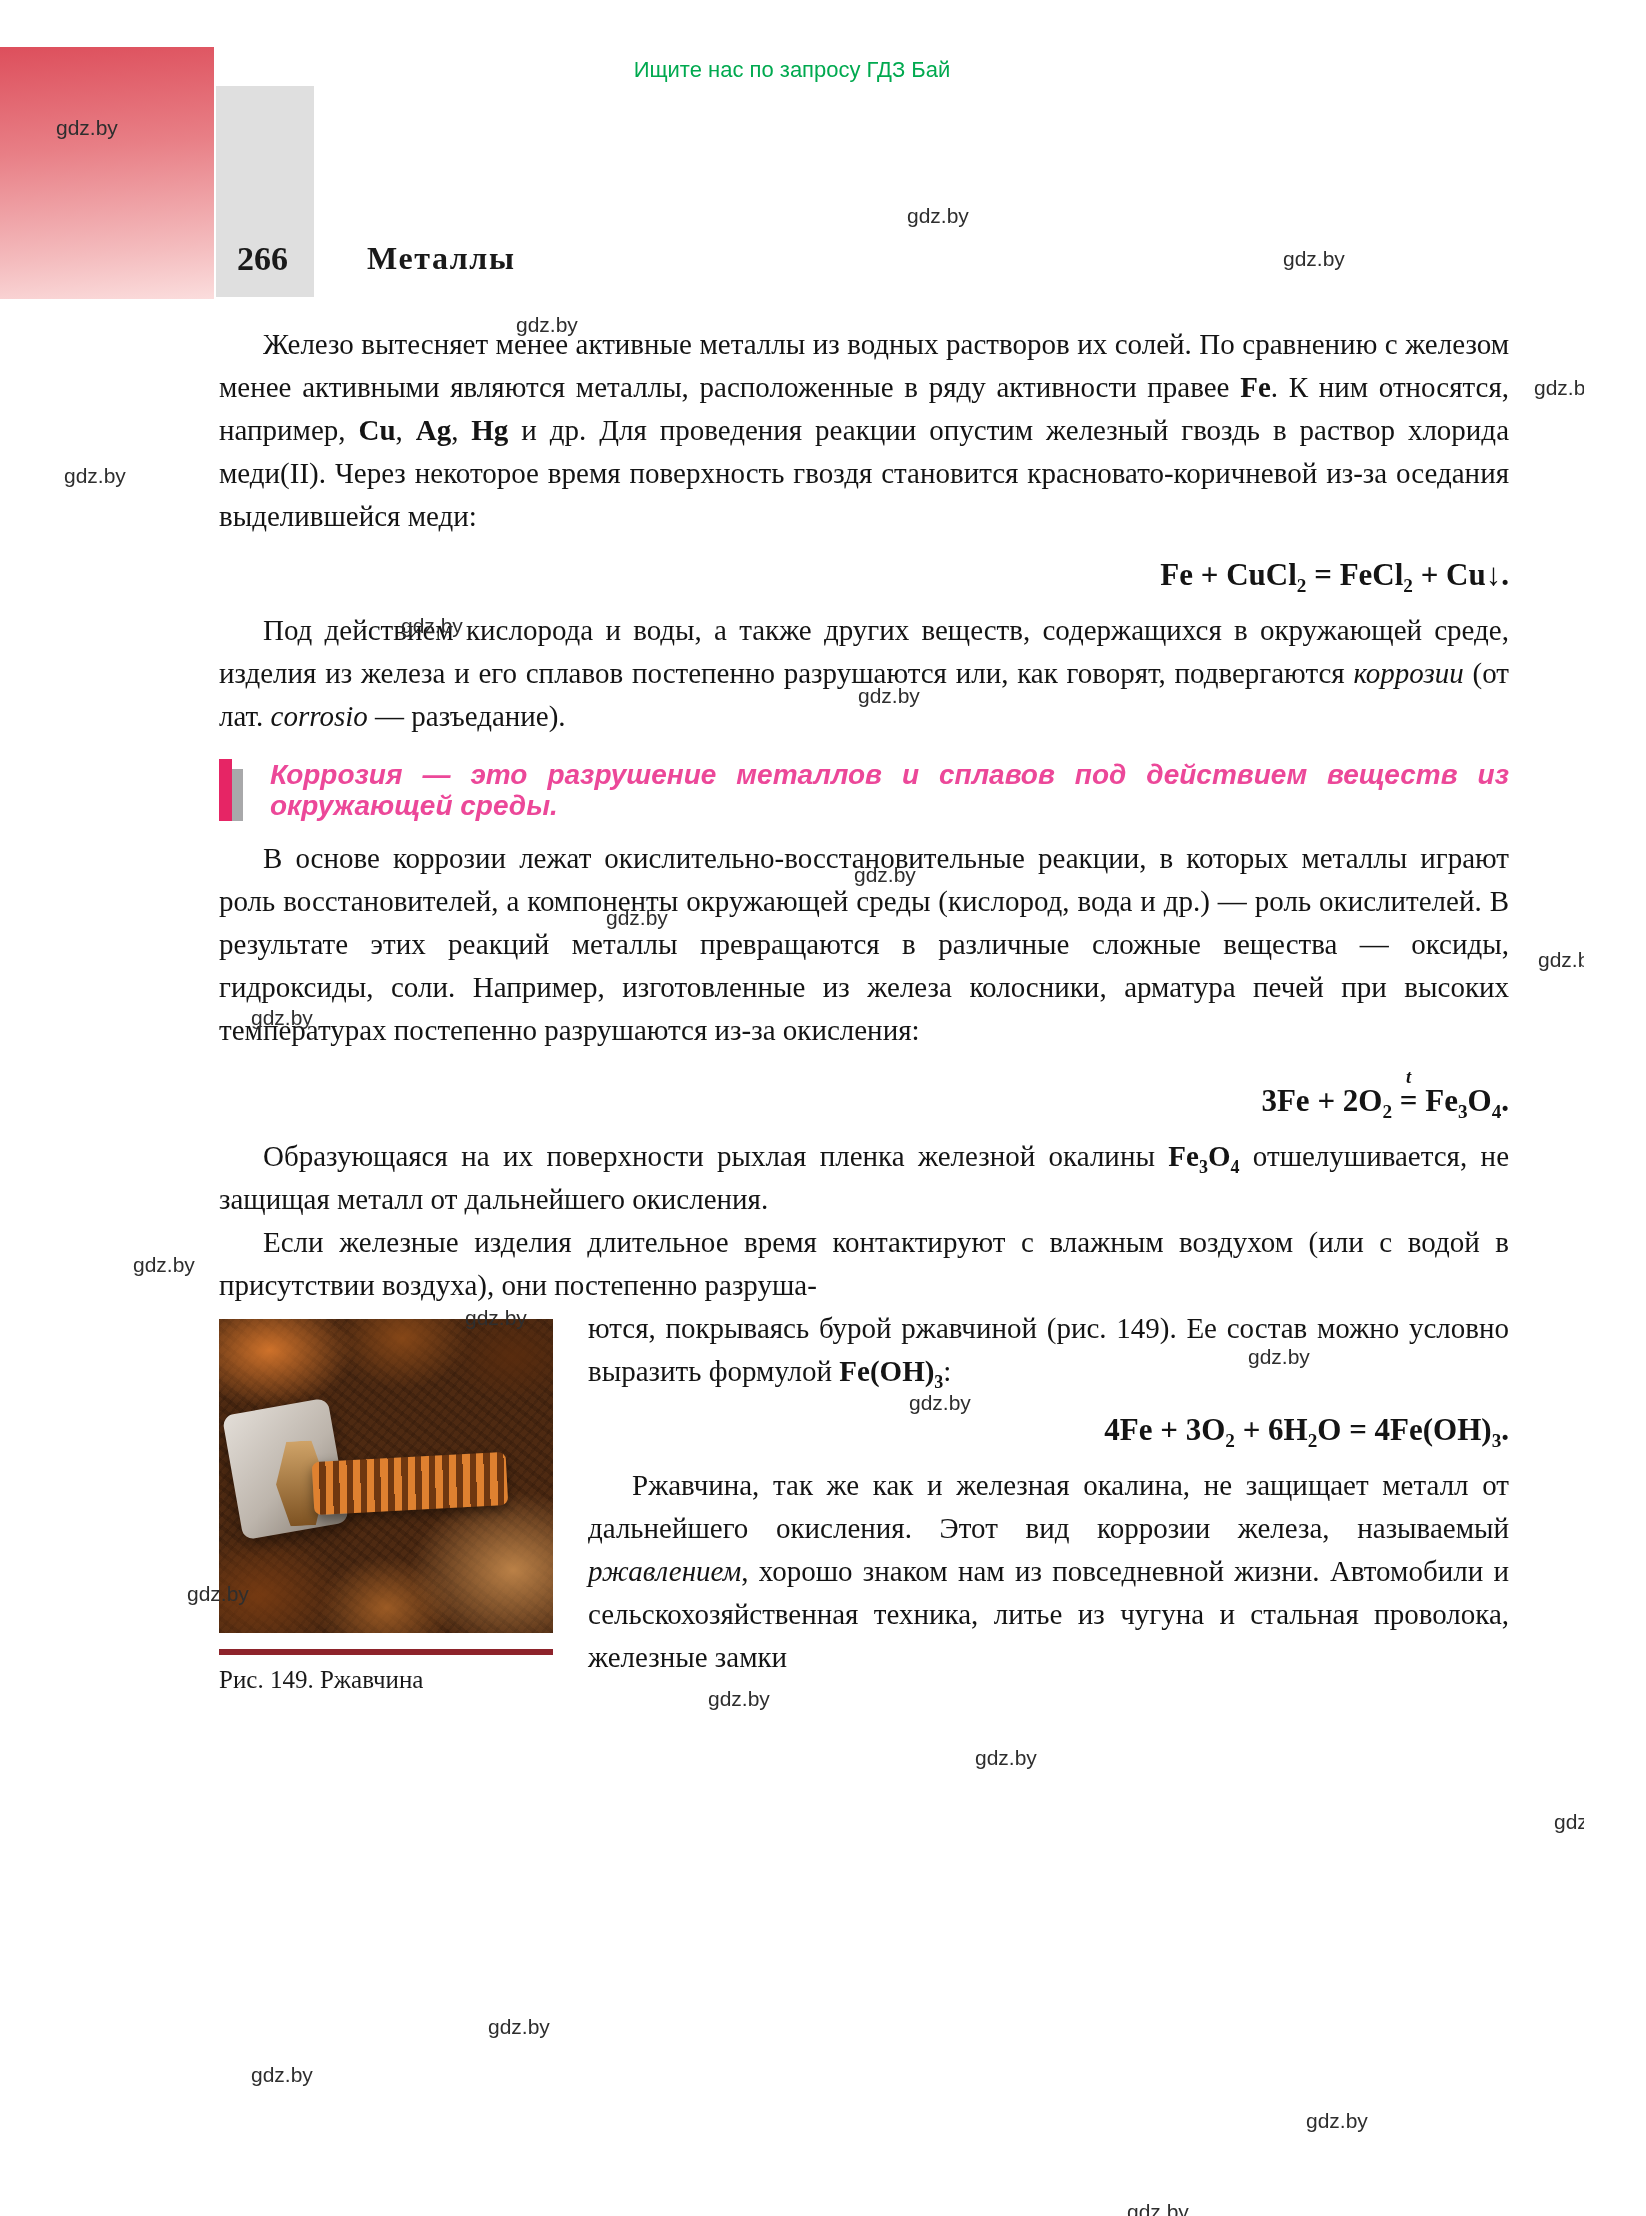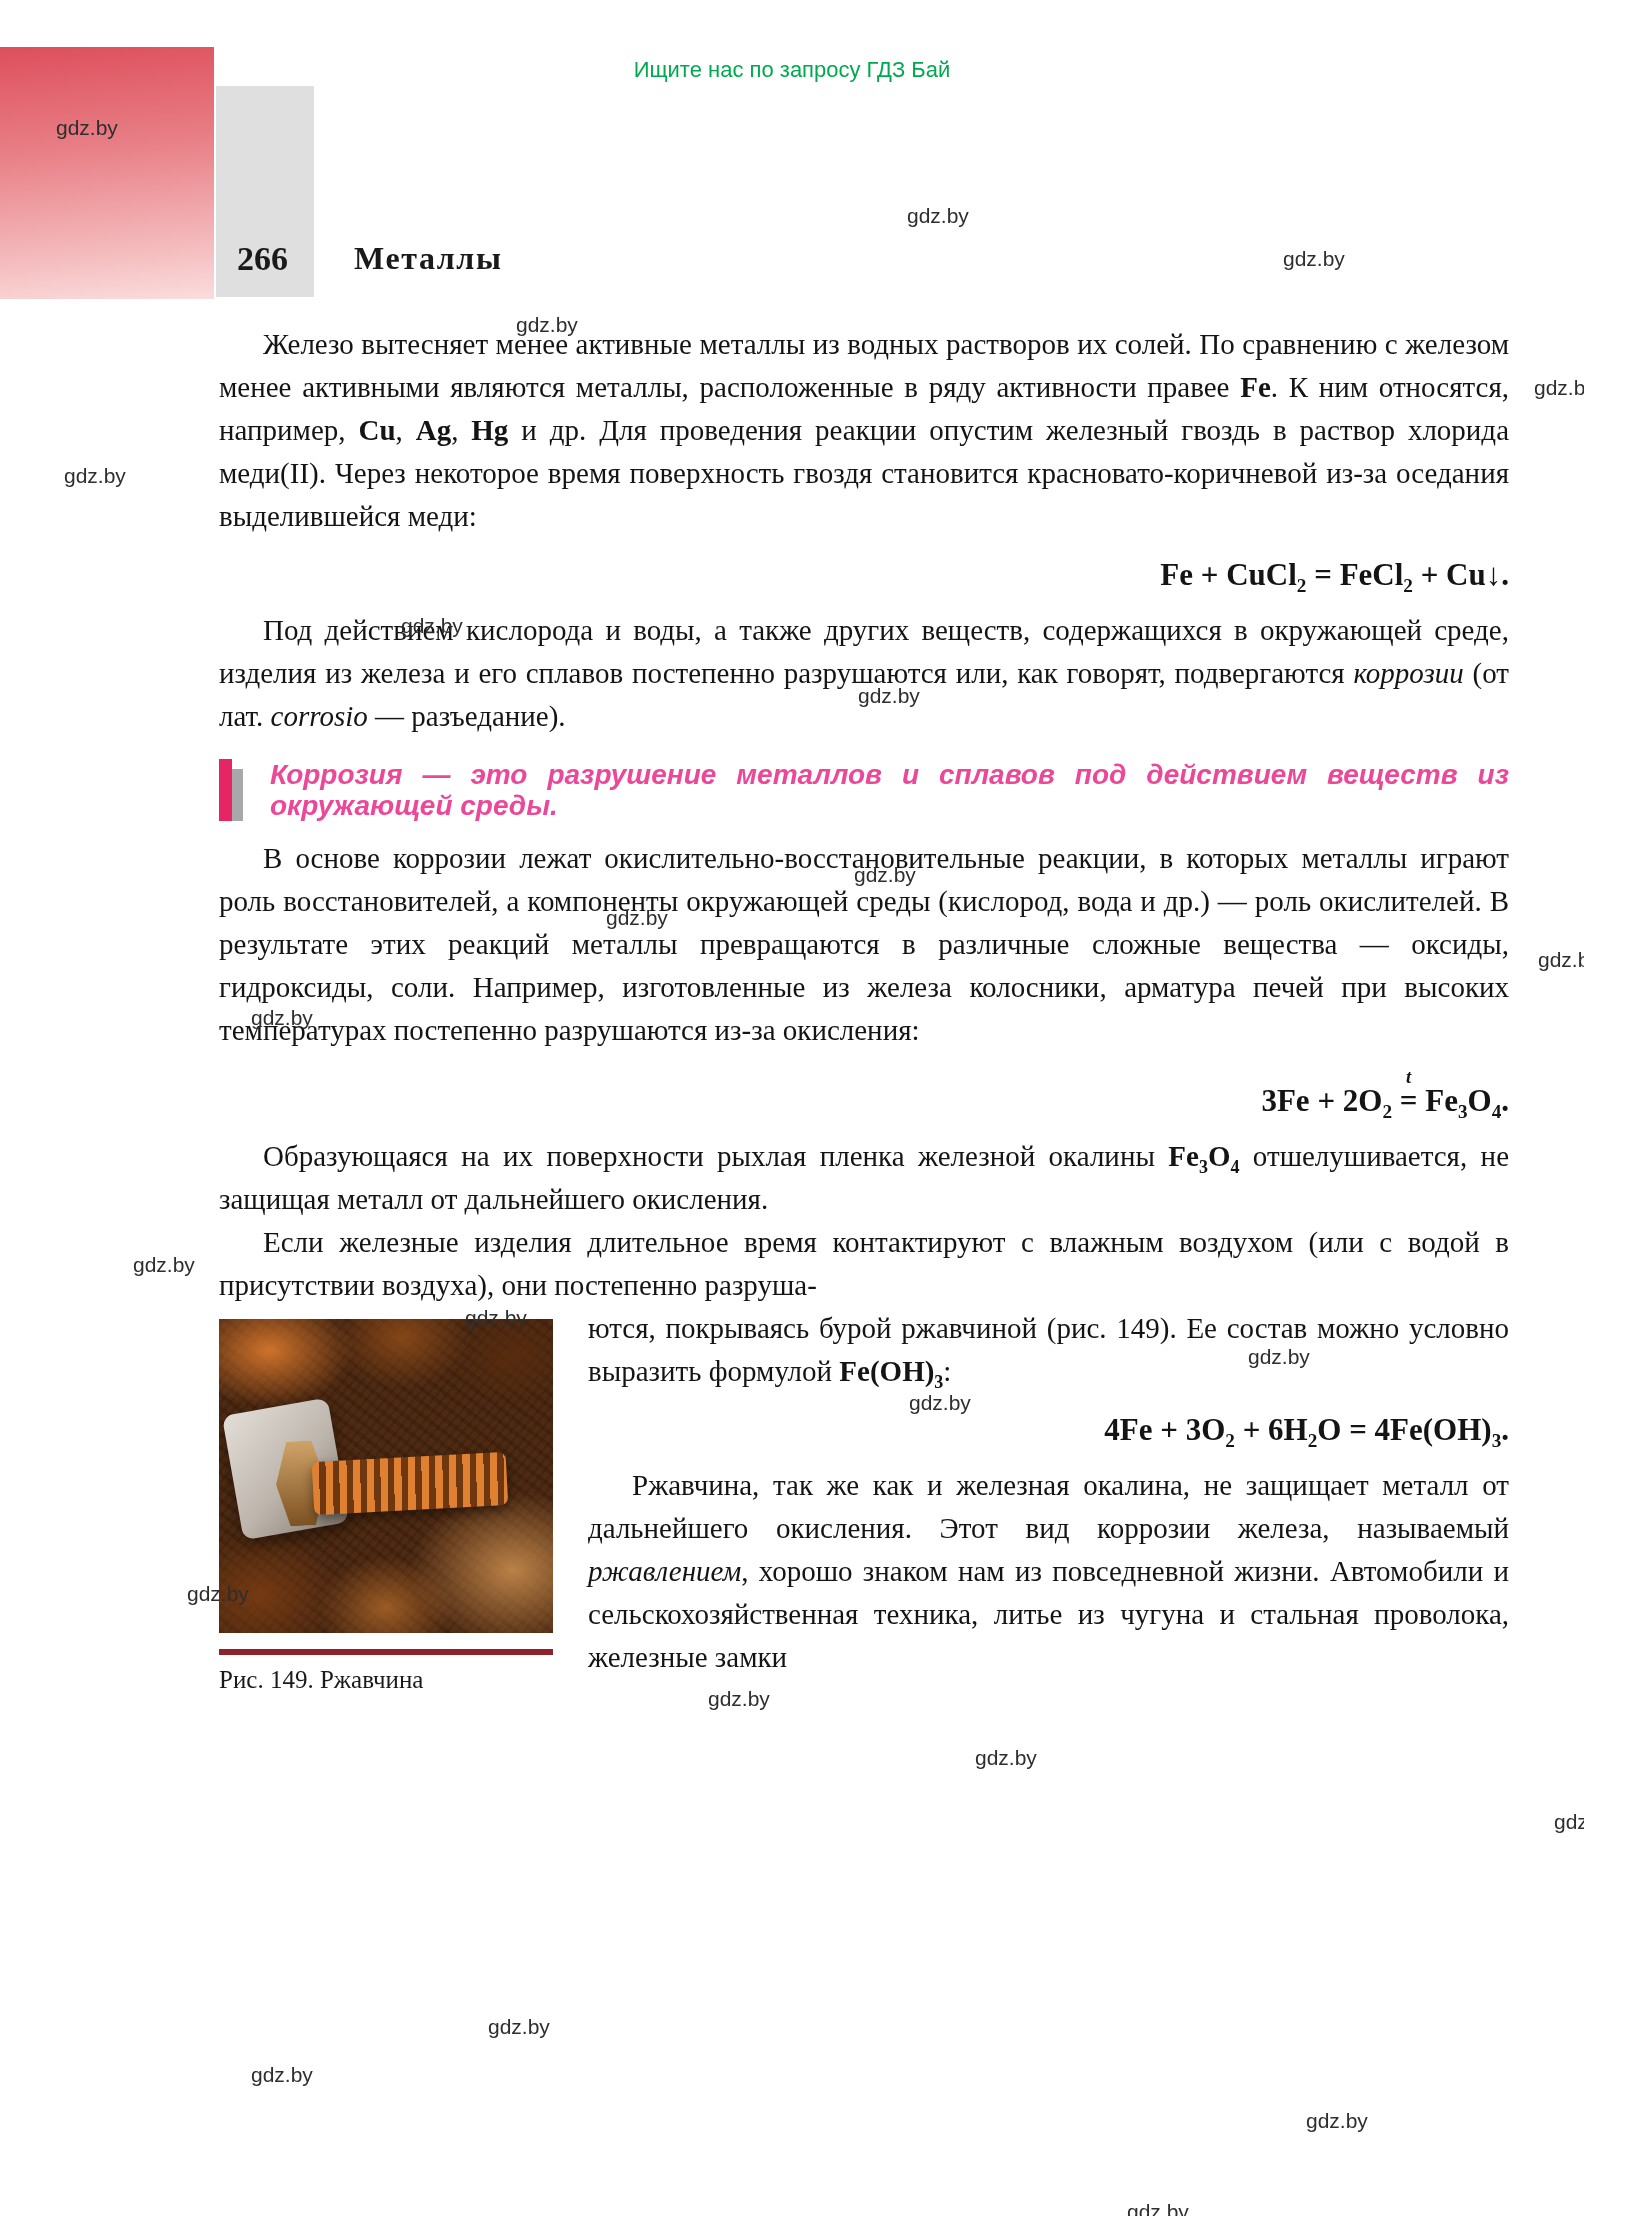--- a/index.html
+++ b/index.html
@@ -10,21 +10,21 @@
   .promo{position:absolute;top:9.7px;left:0;width:100%;text-align:center;
          font-family:"Liberation Sans",sans-serif;font-size:22px;color:#00a94f;}
 
   
   .pink-block{position:absolute;left:0;top:0;width:214px;height:252px;
         background:linear-gradient(175deg,#dd4f5c 0%,#e87f86 40%,#f4bcbe 80%,#fbdddd 100%);}
   .grey-strip{position:absolute;left:216px;top:39px;width:98px;height:211px;background:#dfdfdf;}
 
   
   .page-number{position:absolute;left:237px;top:193px;font-size:34px;font-weight:bold;color:#1a1a1a;}
-  .chapter-title{position:absolute;left:354px;top:193px;font-size:32px;font-weight:bold;
+  .chapter-title{position:absolute;left:367px;top:193px;font-size:32px;font-weight:bold;
         letter-spacing:1.6px;color:#1a1a1a;}
 
   
   .content{position:absolute;left:219px;top:276px;width:1290px;}
   .content p{margin:0;font-size:29px;line-height:43px;text-align:justify;text-indent:44px;}
   .b{font-weight:bold;}
   .i{font-style:italic;}
   sub{font-size:0.62em;line-height:0;}
 
   .equation{font-size:31px;font-weight:bold;text-align:right;margin:14.5px 0 13px;line-height:1.4;}

